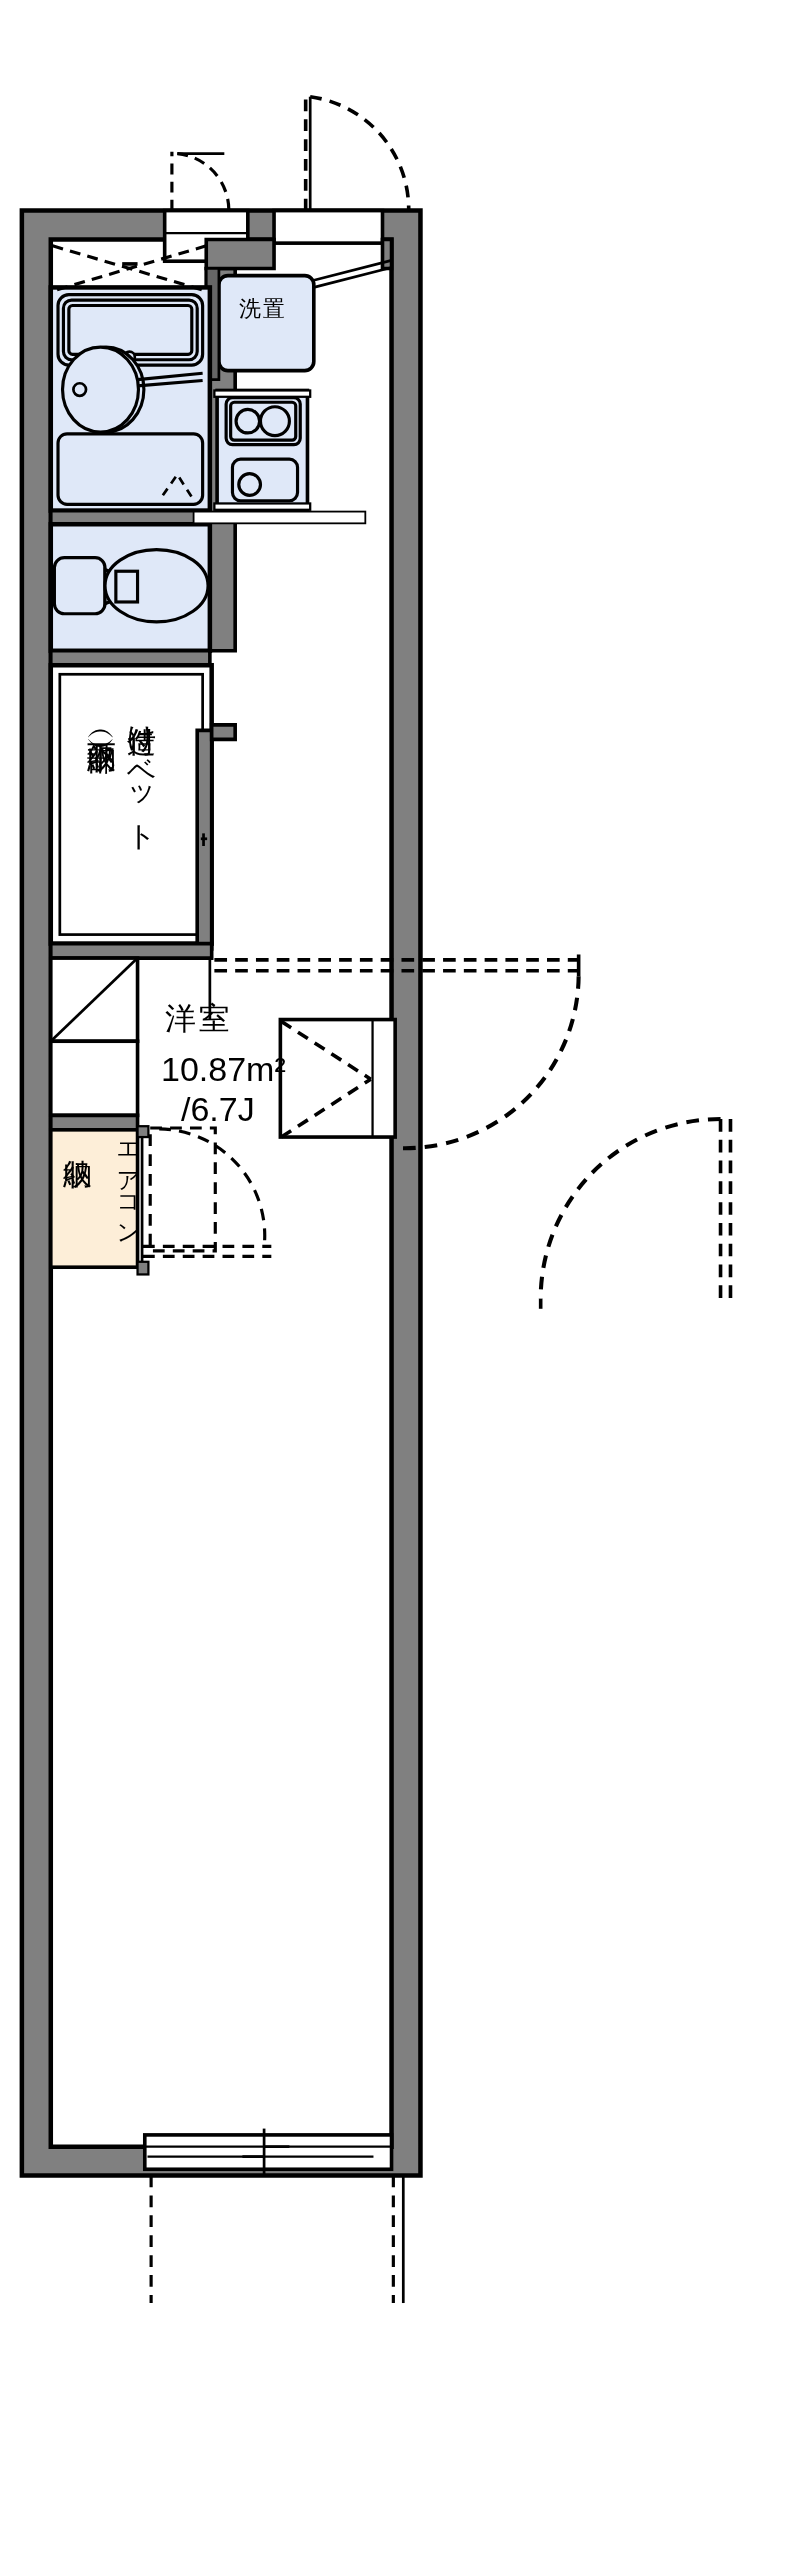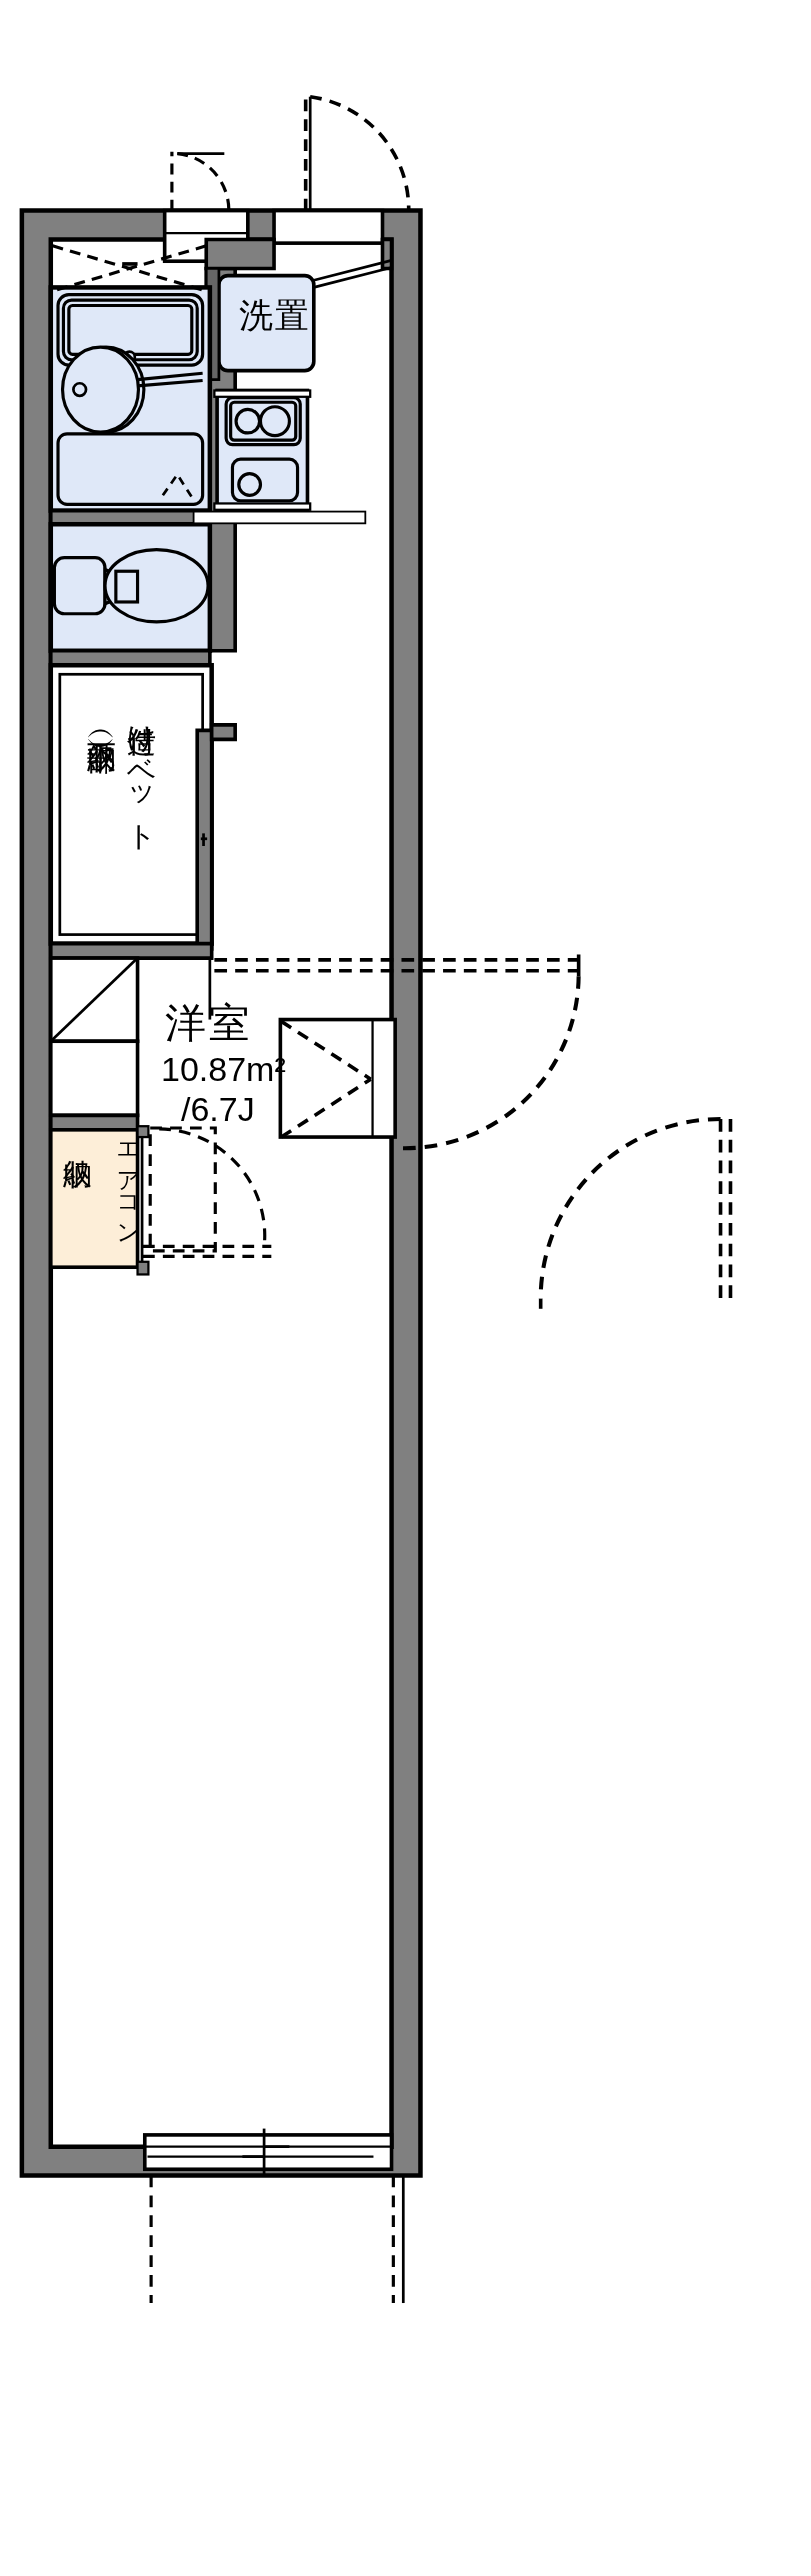--- a/index.html
+++ b/index.html
@@ -213,27 +213,27 @@
     <line x1="435" y1="2407" x2="435" y2="2548" stroke="#000000" stroke-width="3.5" stroke-dasharray="13,9"></line>
     <line x1="446" y1="2407" x2="446" y2="2548" stroke="#000000" stroke-width="3"></line>
   </g>
 
   <g>
     <line x1="232" y1="1060" x2="232" y2="1128" stroke="#000000" stroke-width="3"></line>
   </g>
 
 </svg>
 
-<div class="lbl" style="left:239px;top:298px;font-size:34px;letter-spacing:1.8px;">洗置</div>
+<div class="lbl" style="left:239px;top:298px;font-size:22px;letter-spacing:1.8px;">洗置</div>
 
 <div class="lbl vert" style="left:127px;top:705px;font-size:29px;">造付けベット</div>
 
 <div class="lbl vert" style="left:87px;top:721px;font-size:29px;">（下部収納）</div>
 
-<div class="lbl" style="left:165px;top:1003px;font-size:41px;letter-spacing:2.7px;">洋室</div>
+<div class="lbl" style="left:165px;top:1003px;font-size:31px;letter-spacing:2.7px;">洋室</div>
 
 <div class="lbl" style="left:161px;top:1052px;font-size:34px;text-align:center;">10.87m²</div>
 
 <div class="lbl" style="left:181px;top:1092px;font-size:34px;">/6.7J</div>
 
 <div class="lbl vert" style="left:63px;top:1137px;font-size:29px;">収納</div>
 
 <div class="lbl vert" style="left:116px;top:1128px;font-size:23.5px;">エアコン</div>
 
 </div>

